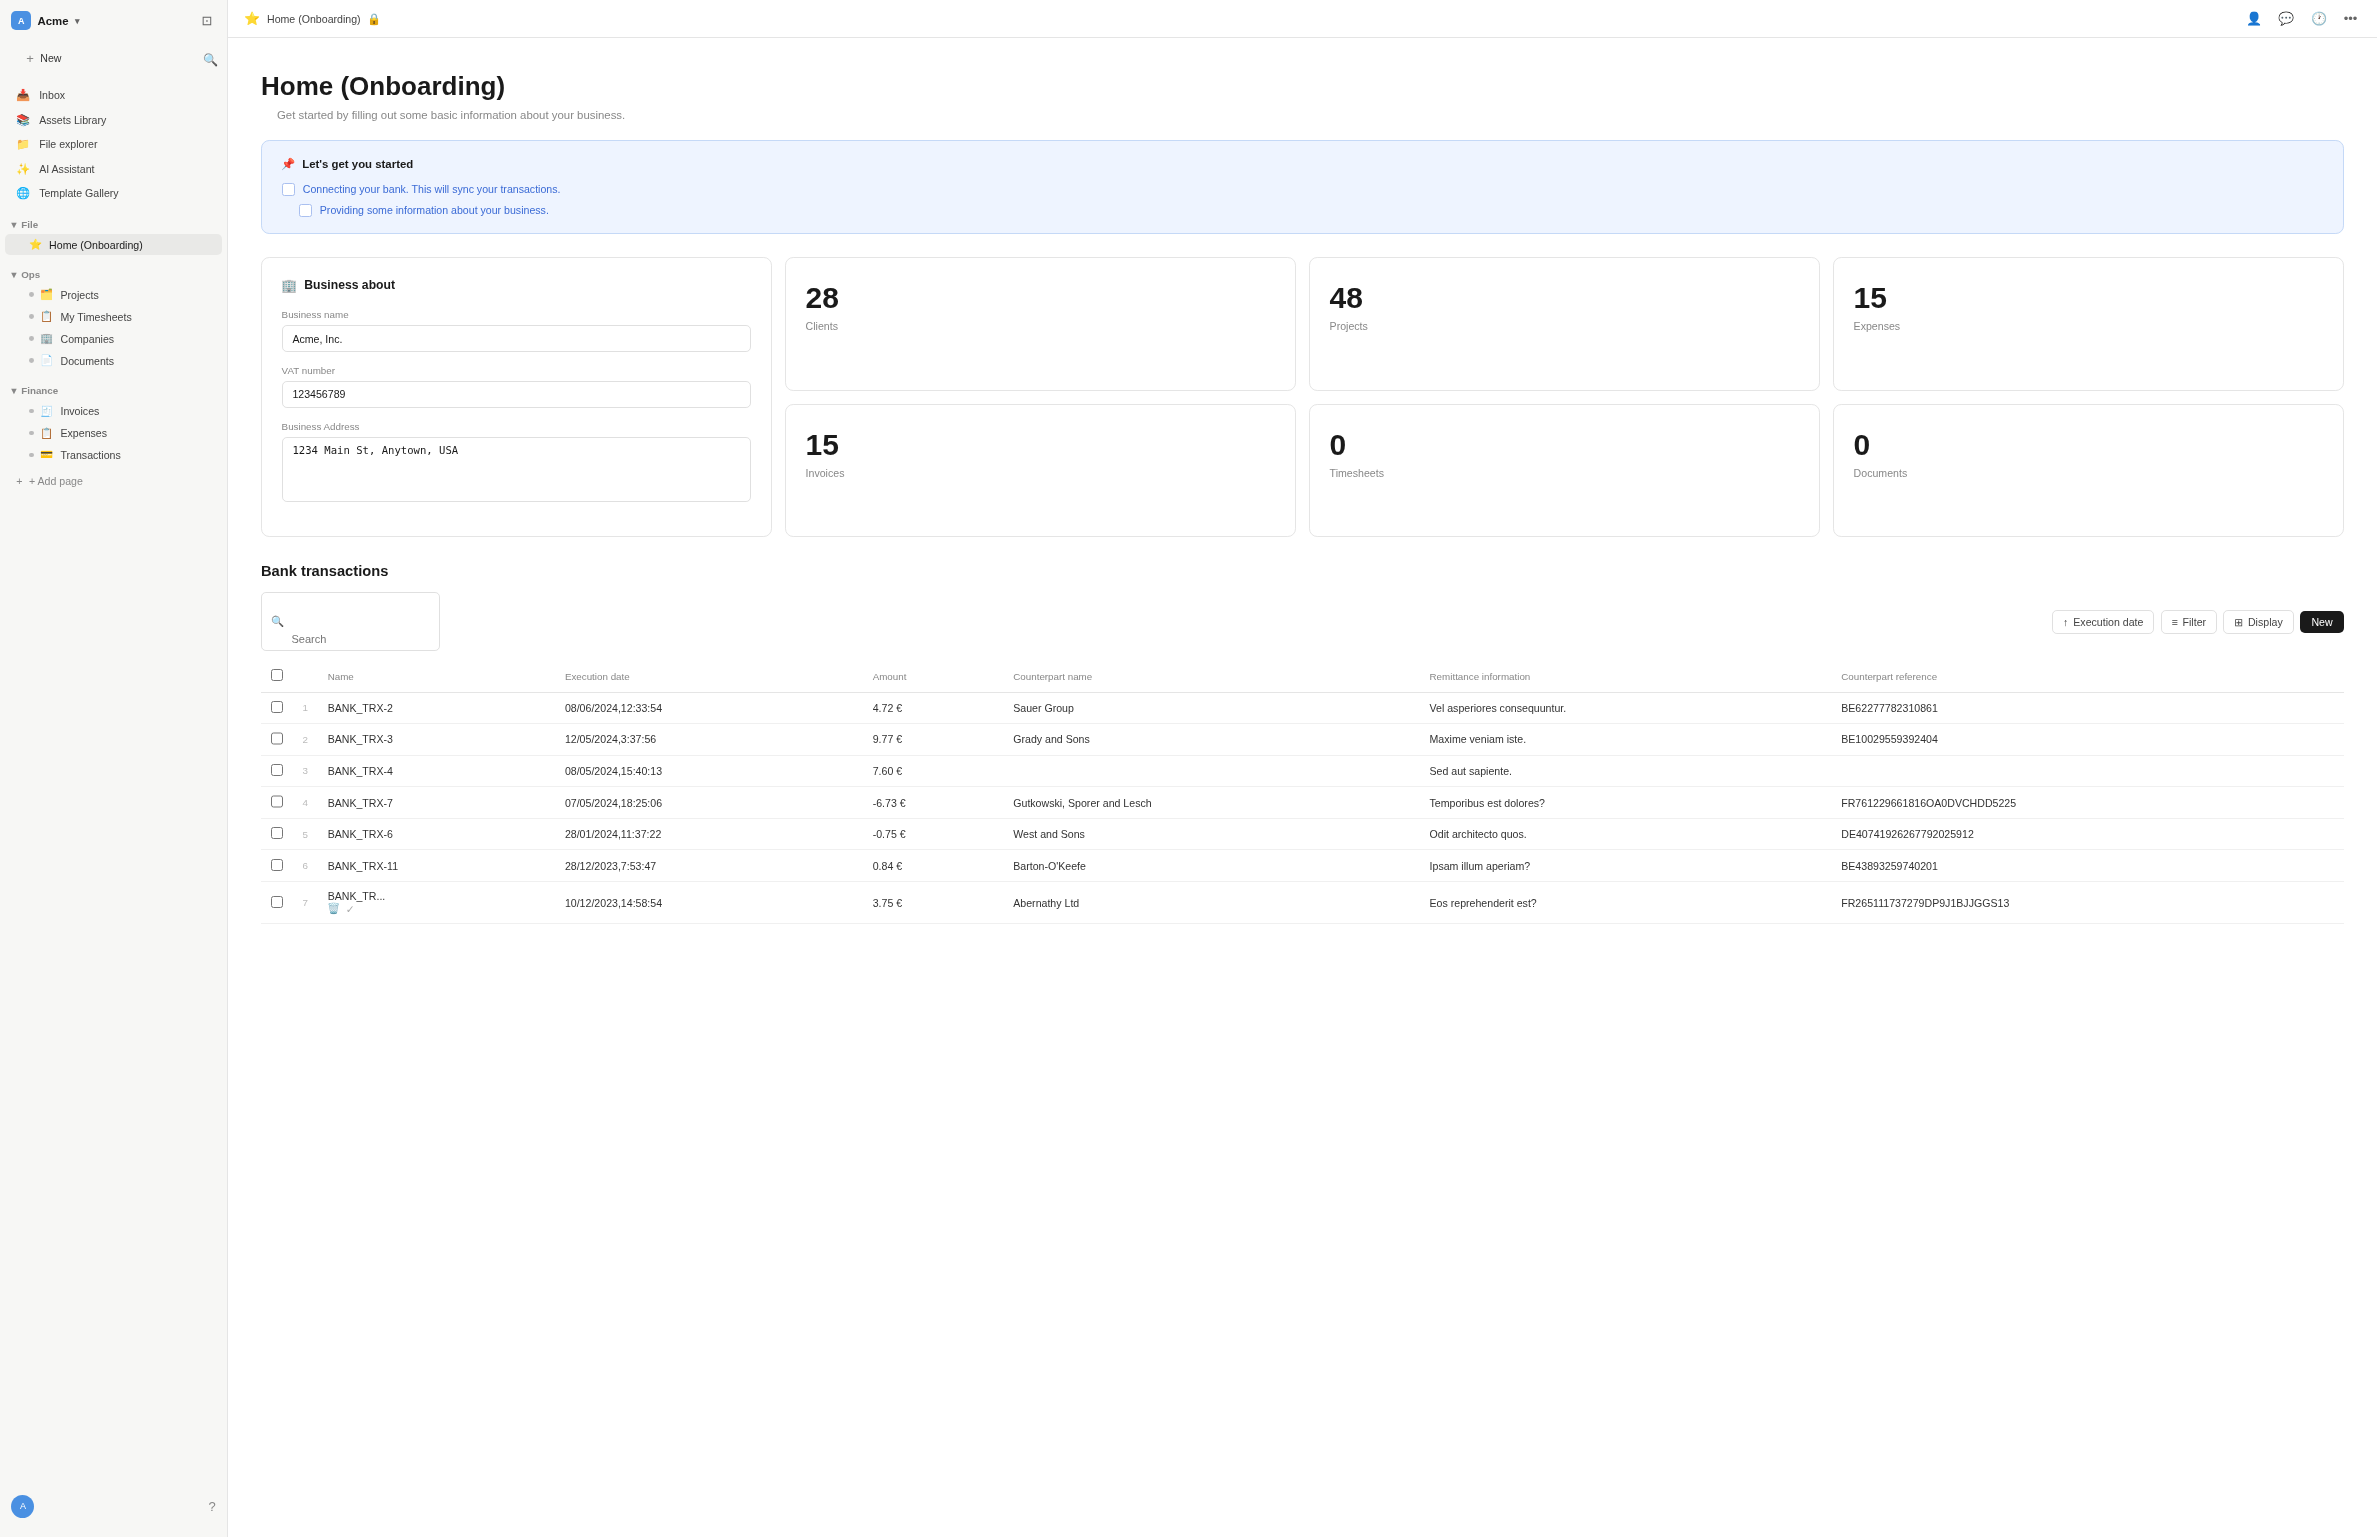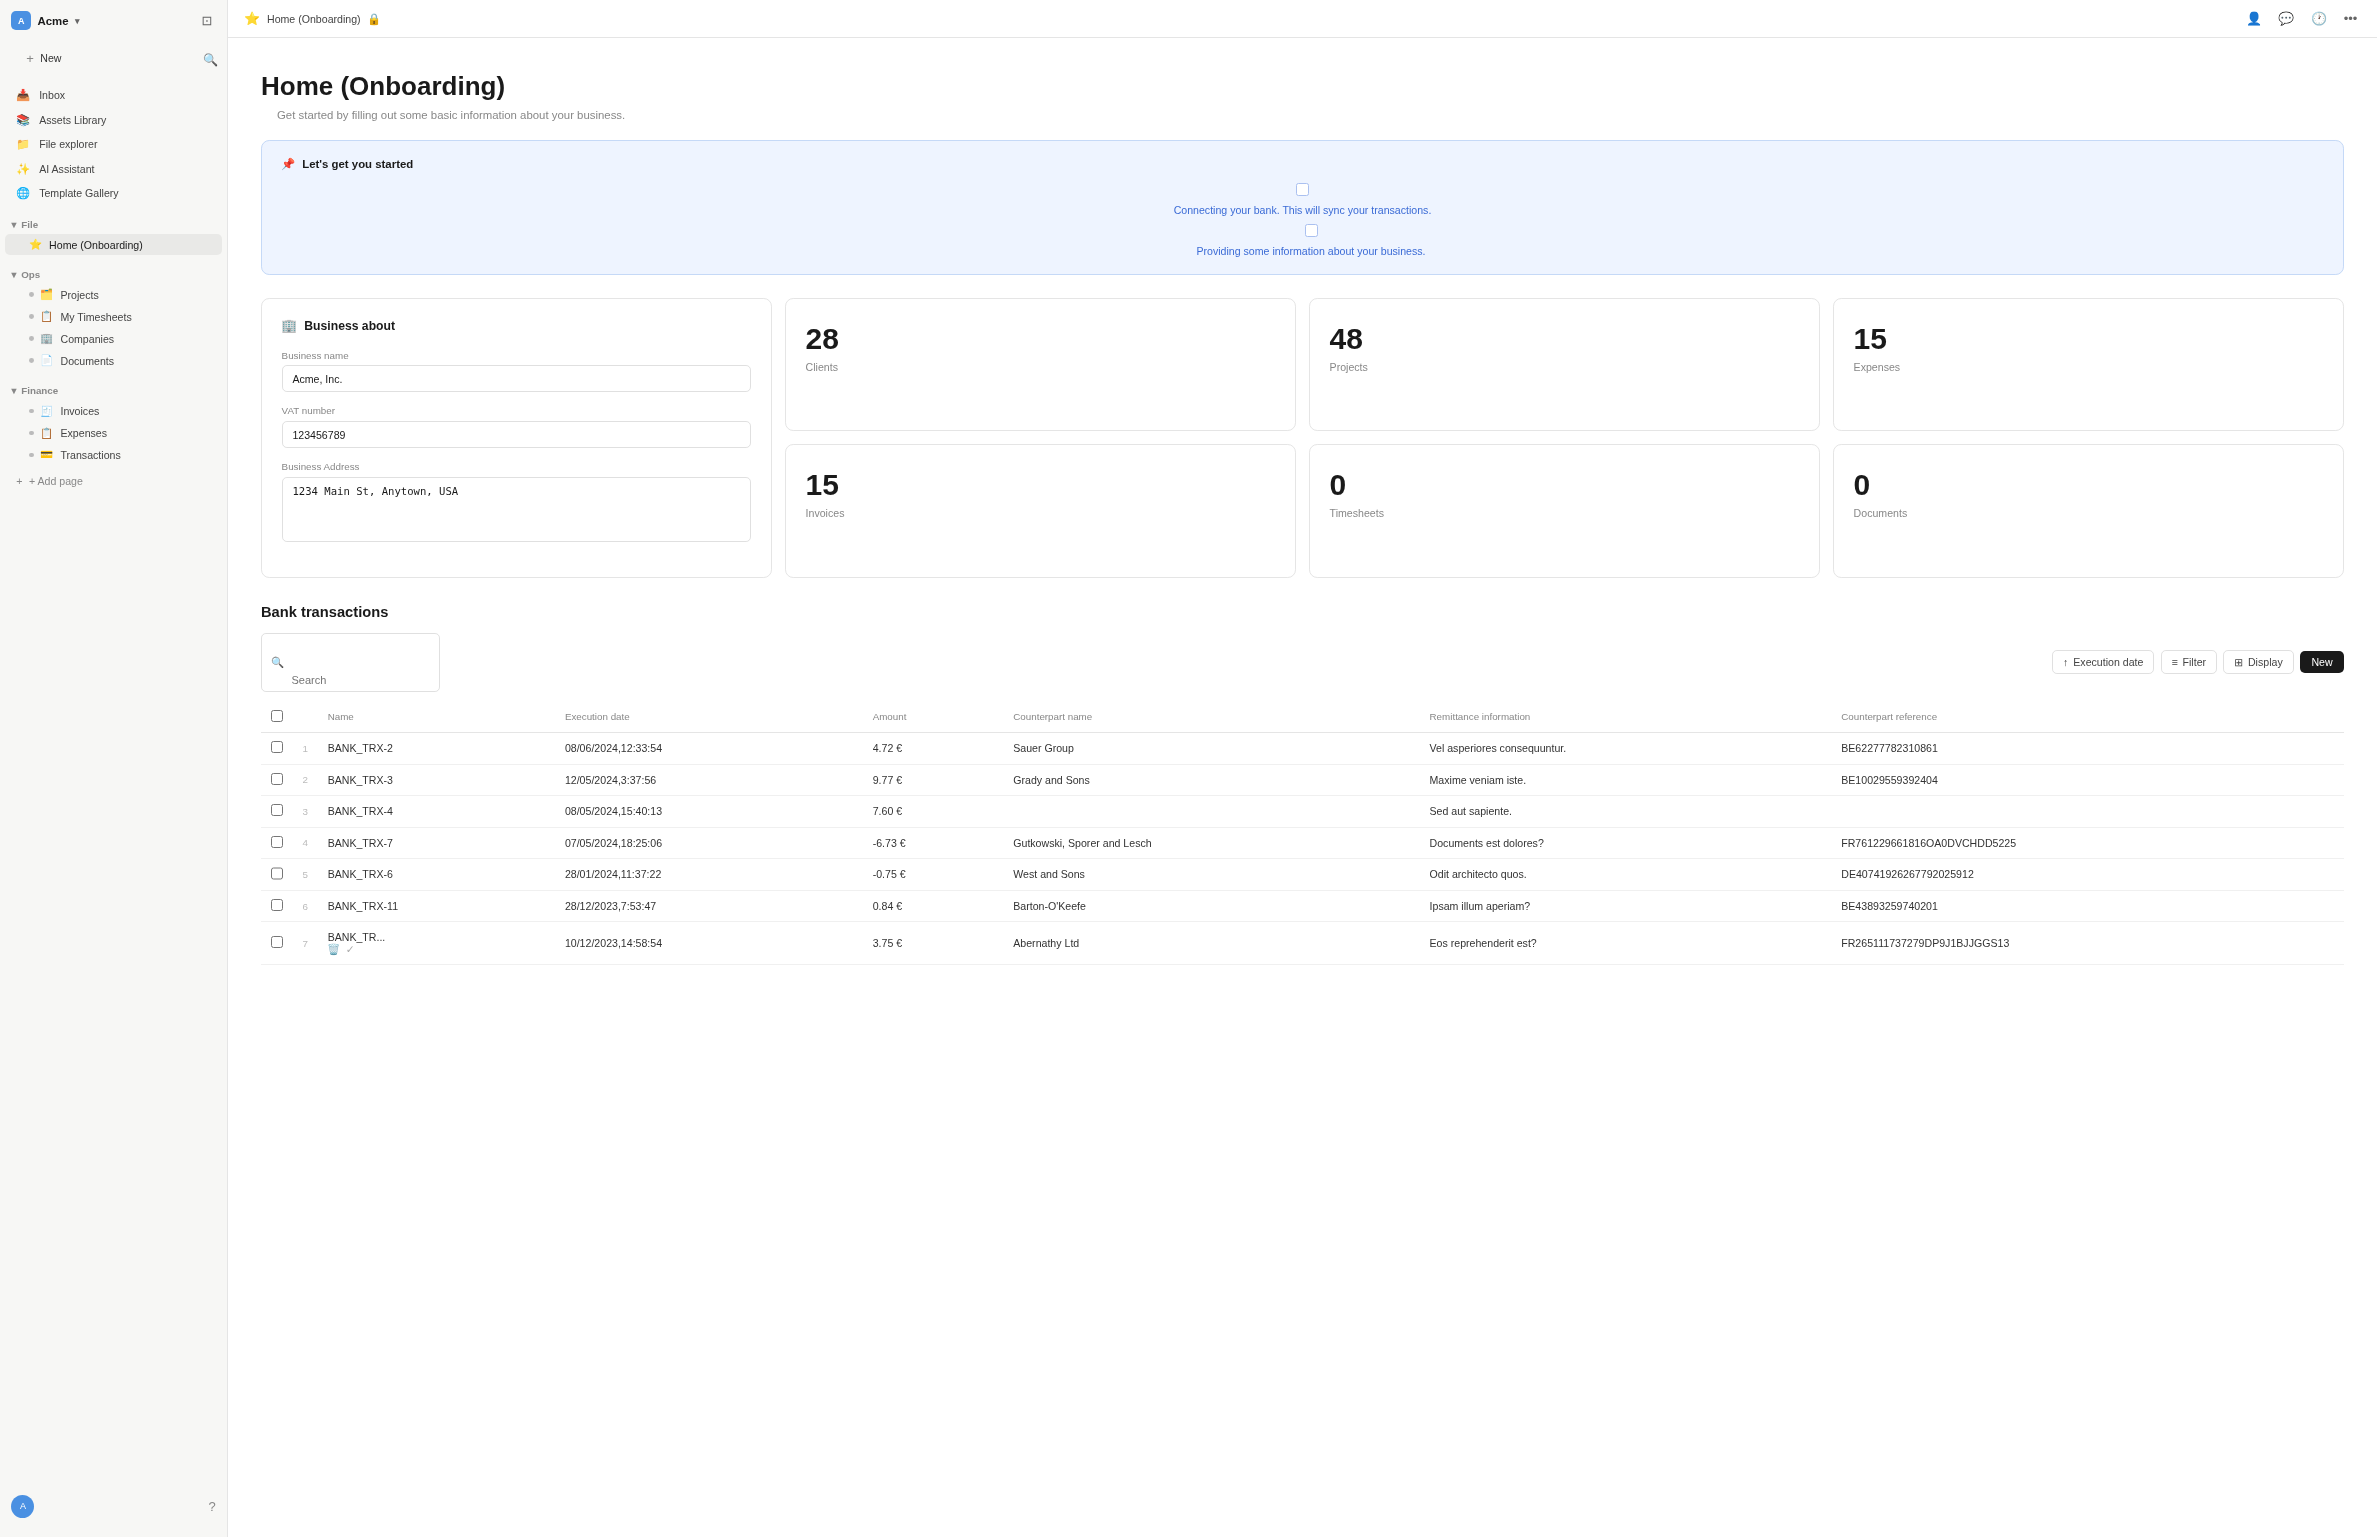--- a/index.html
+++ b/index.html
@@ -46,21 +46,21 @@
     .topbar-icon-btn { background: none; border: none; cursor: pointer; color: #666; font-size: 13px; padding: 3.3px; }
 
     
     .content { flex: 1; overflow-y: auto; padding: 33px 33px 33px; }
     .page-title { font-size: 26px; font-weight: 700; color: #1a1a1a; margin-bottom: 6.5px; }
     .page-subtitle { font-size: 11.4px; color: #888; margin-bottom: 19.6px; margin-left: 16px; }
 
     
     .getting-started-card { background: #eef4ff; border: 0.8px solid #c5d9f7; border-radius: 8.2px; padding: 16.3px 19.6px; margin-bottom: 23px; }
     .getting-started-header { display: flex; align-items: center; gap: 6.5px; font-weight: 600; font-size: 11.4px; color: #1a1a1a; margin-bottom: 11.4px; }
-    .getting-started-item { display: flex; align-items: center; gap: 8.2px; margin-bottom: 8.2px; font-size: 10.6px; color: #3b6bd6; cursor: pointer; flex-direction: column; }
+    .getting-started-item { display: flex; align-items: center; gap: 8.2px; margin-bottom: 8.2px; font-size: 10.6px; color: #3b6bd6; cursor: pointer; }
     .getting-started-item:last-child { margin-bottom: 0; padding-left: 17px; }
     .checkbox { width: 13px; height: 13px; border: 1.2px solid #aac0f0; border-radius: 2.4px; flex-shrink: 0; background: white; }
 
     
     .stats-grid { display: grid; grid-template-columns: repeat(3, 1fr) 1fr; grid-template-rows: auto auto; gap: 13px; margin-bottom: 26px; }
     .stat-card { background: #fff; border: 0.8px solid #e5e5e5; border-radius: 8.2px; padding: 23px 19.6px; display: flex; flex-direction: column; align-items: flex-start; }
     .stat-number { font-size: 30px; font-weight: 700; color: #1a1a1a; margin-bottom: 4.9px; text-align: right; }
     .stat-label { font-size: 10.6px; color: #888; }
     .business-info-card { background: #fff; border: 0.8px solid #e5e5e5; border-radius: 8.2px; padding: 19.6px; grid-row: 1 / 3; }
     .business-info-header { display: flex; align-items: center; gap: 6.5px; font-weight: 600; font-size: 12.2px; margin-bottom: 16.3px; }
@@ -358,21 +358,21 @@
     <td>Sed aut sapiente.</td>
     <td></td>
   </tr>
               <tr>
     <td class="col-check"><input type="checkbox" class="row-checkbox" style=""></td>
     <td class="row-num">4</td>
     <td>BANK_TRX-7</td>
     <td>07/05/2024,18:25:06</td>
     <td class="amount-neg">-6.73 €</td>
     <td>Gutkowski, Sporer and Lesch</td>
-    <td>Documents est dolores?</td>
+    <td>Temporibus est dolores?</td>
     <td>FR761229661816OA0DVCHDD5225</td>
   </tr>
               <tr>
     <td class="col-check"><input type="checkbox" class="row-checkbox" style=""></td>
     <td class="row-num">5</td>
     <td>BANK_TRX-6</td>
     <td>28/01/2024,11:37:22</td>
     <td class="amount-neg">-0.75 €</td>
     <td>West and Sons</td>
     <td>Odit architecto quos.</td>

